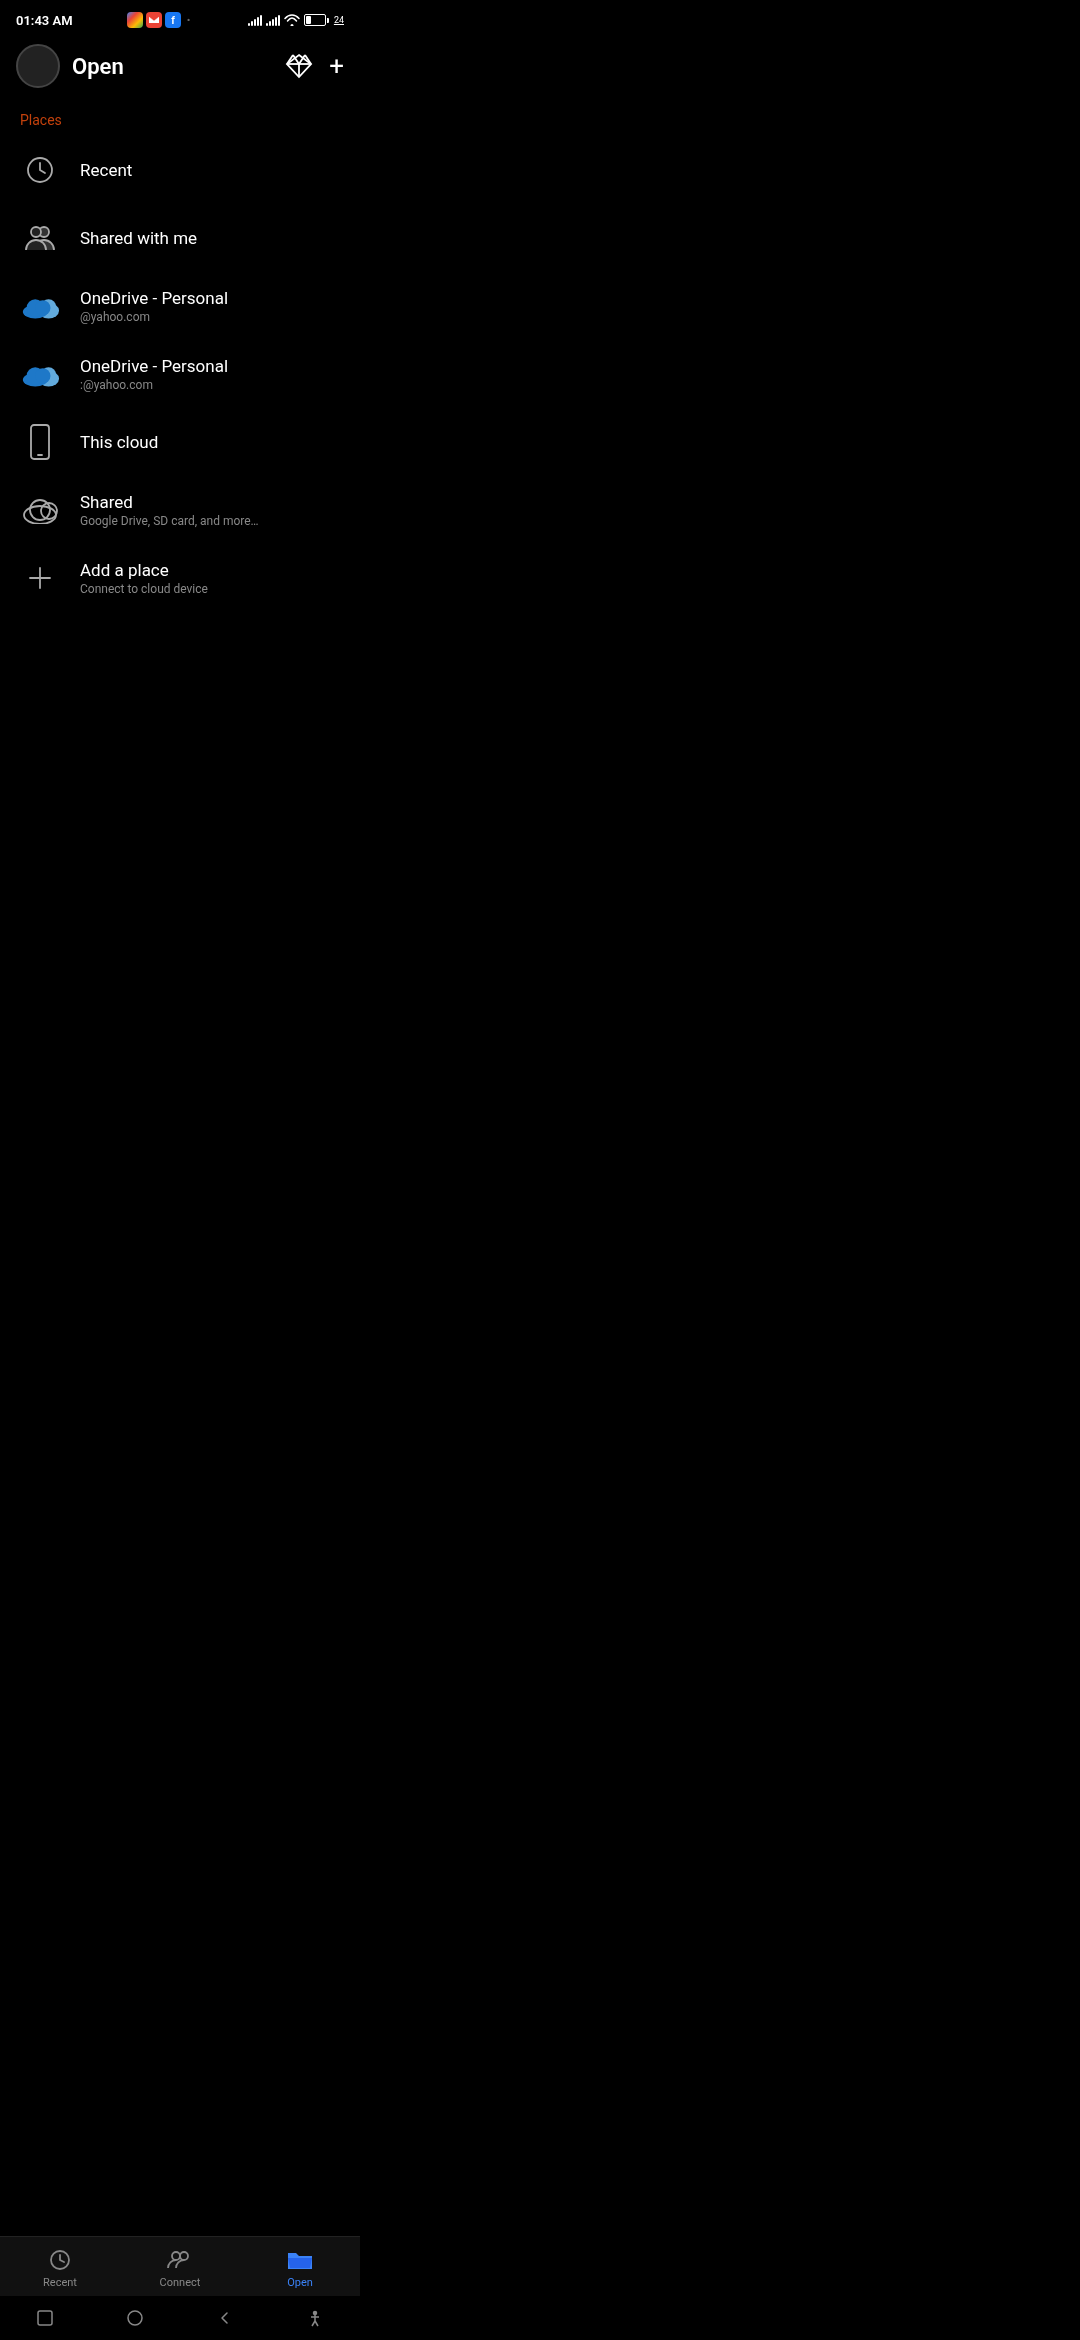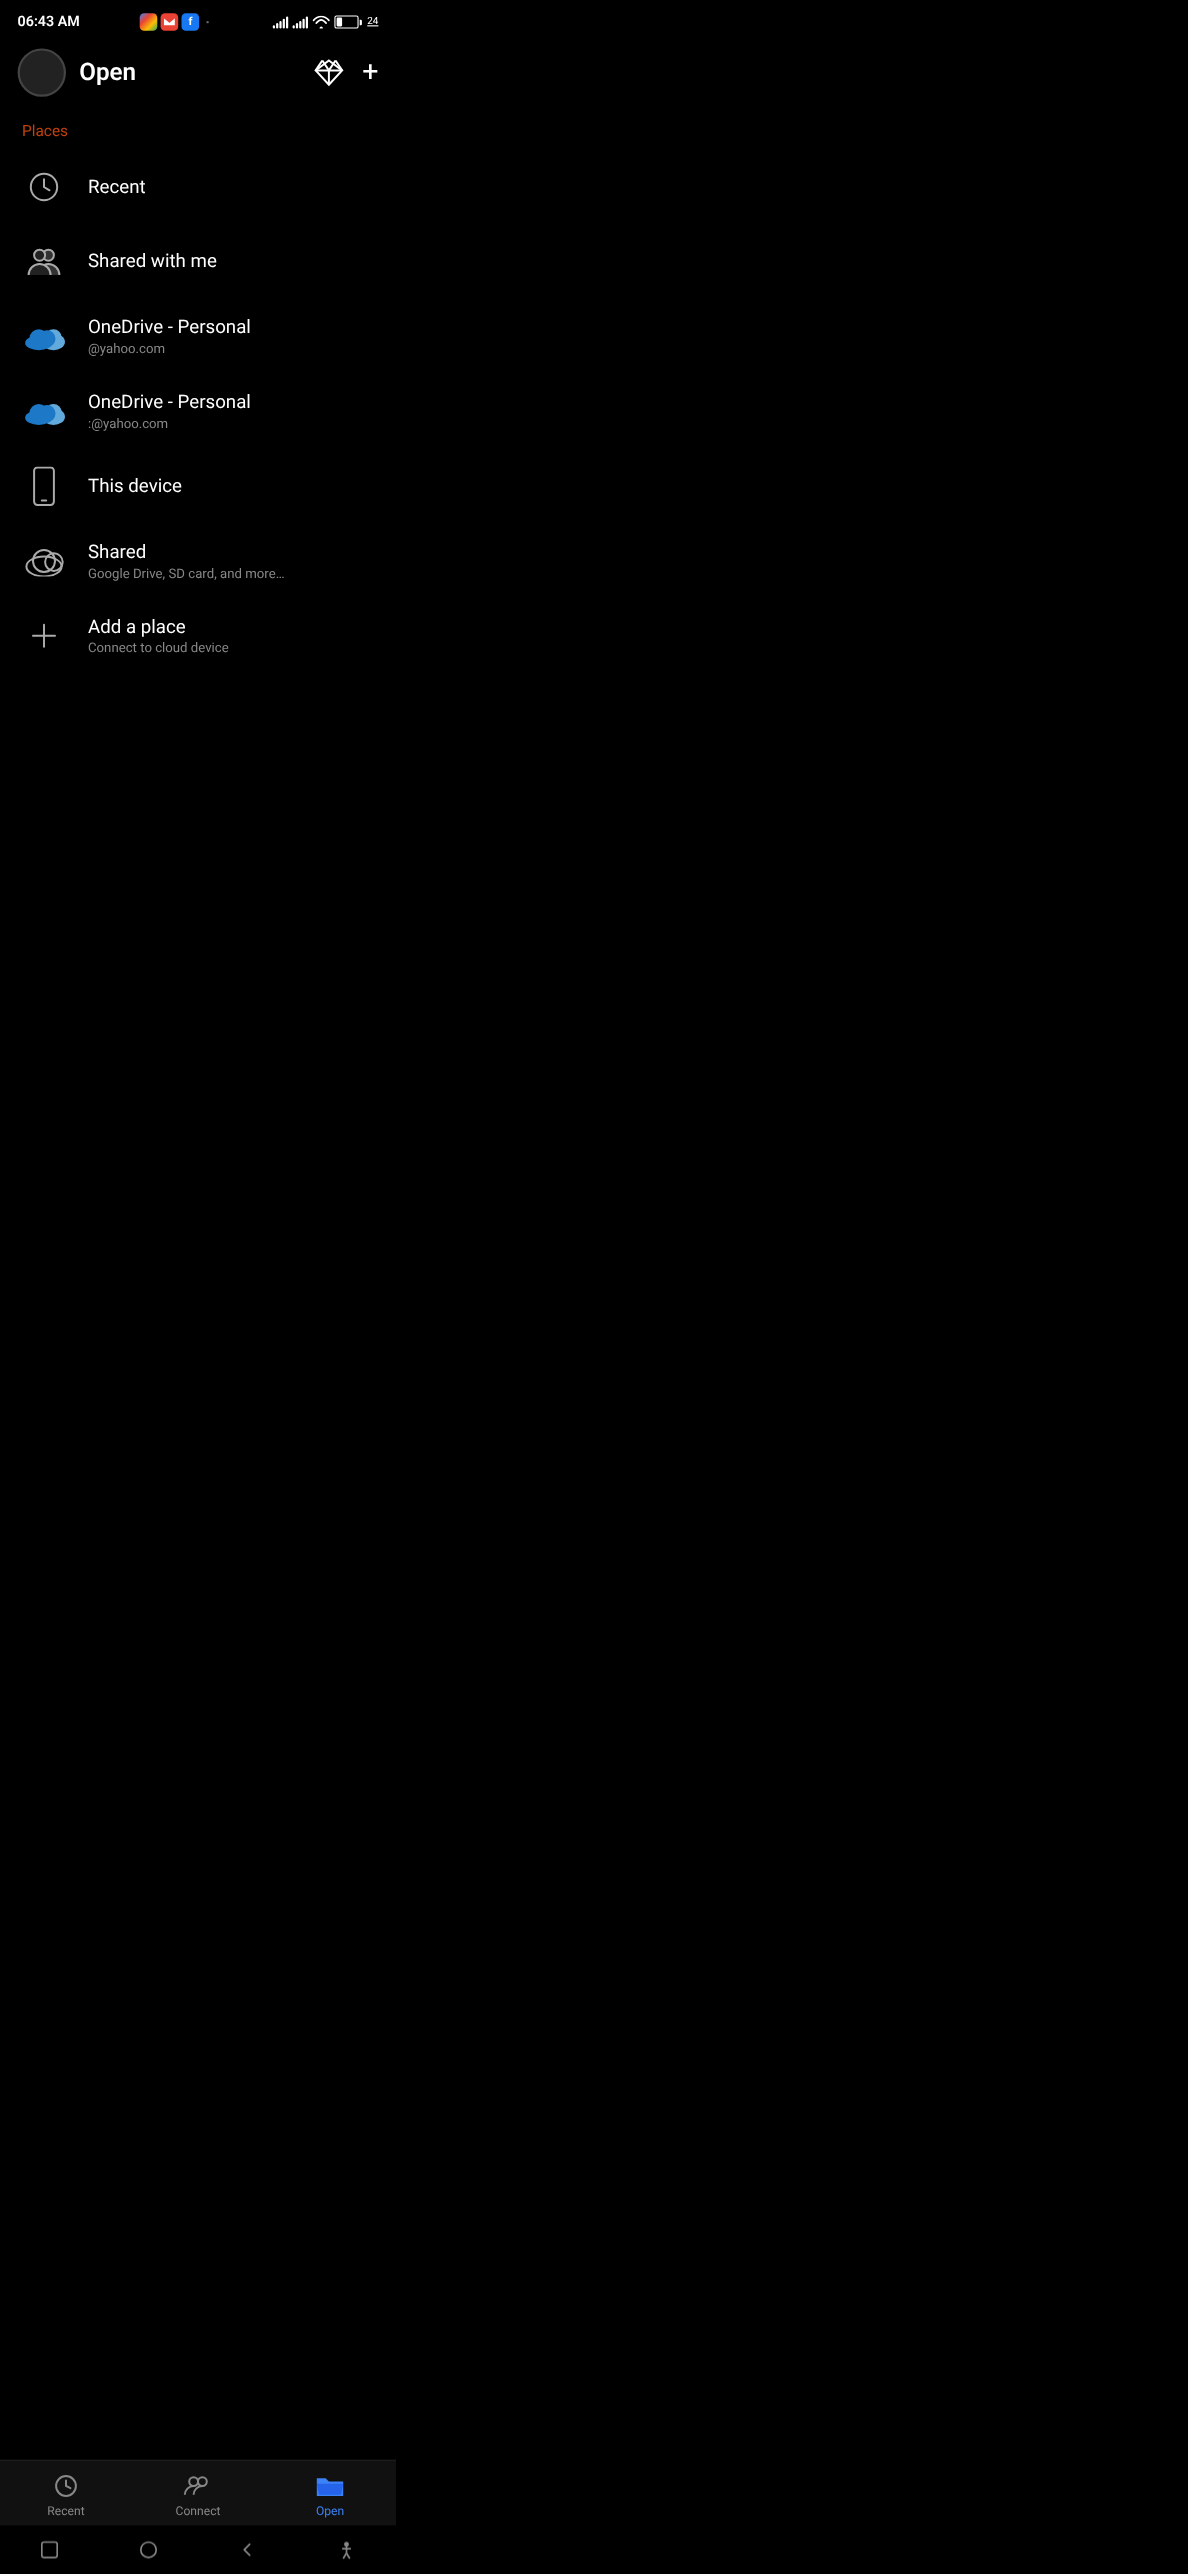--- a/index.html
+++ b/index.html
@@ -233,21 +233,21 @@
     .dot-sep {
       font-size: 20px;
       color: #666;
       margin: 0 2px;
     }
   </style>
 </head>
 <body>
 
 <div class="status-bar">
-  <span class="status-time">06:43 AM</span>
+  <span class="status-time">01:43 AM</span>
   <div class="status-app-icons">
     <div class="app-icon-circle app-icon-gsuite"></div>
     <div class="app-icon-circle app-icon-gmail">
       <svg width="10" height="8" viewBox="0 0 10 8">
           <path d="M0 1L5 5L10 1V7H0V1Z" fill="white"></path>
           <path d="M0 1L5 5L10 1" fill="none" stroke="white" stroke-width="0.5"></path>
         </svg>
     </div>
     <div class="app-icon-circle app-icon-fb">f</div>
     <span class="dot-sep">·</span>
@@ -368,21 +368,21 @@
 </div>
 
 <div class="place-item">
   <div class="place-icon">
     <svg width="22" height="36" viewBox="0 0 22 36" fill="none" stroke="#aaa" stroke-width="1.8">
       <rect x="2" y="1" width="18" height="34" rx="3" ry="3"></rect>
       <line x1="9" y1="31" x2="13" y2="31" stroke-linecap="round"></line>
     </svg>
   </div>
   <div class="place-text">
-    <div class="place-name">This device</div>
+    <div class="place-name">This cloud</div>
   </div>
 </div>
 
 <div class="place-item">
   <div class="place-icon">
     <svg width="38" height="28" viewBox="0 0 38 28" fill="none" stroke="#aaa" stroke-width="1.8">
       <ellipse cx="19" cy="19" rx="16" ry="9"></ellipse>
       <ellipse cx="19" cy="14" rx="10" ry="10"></ellipse>
       <ellipse cx="28" cy="15" rx="8" ry="8"></ellipse>
     </svg>

